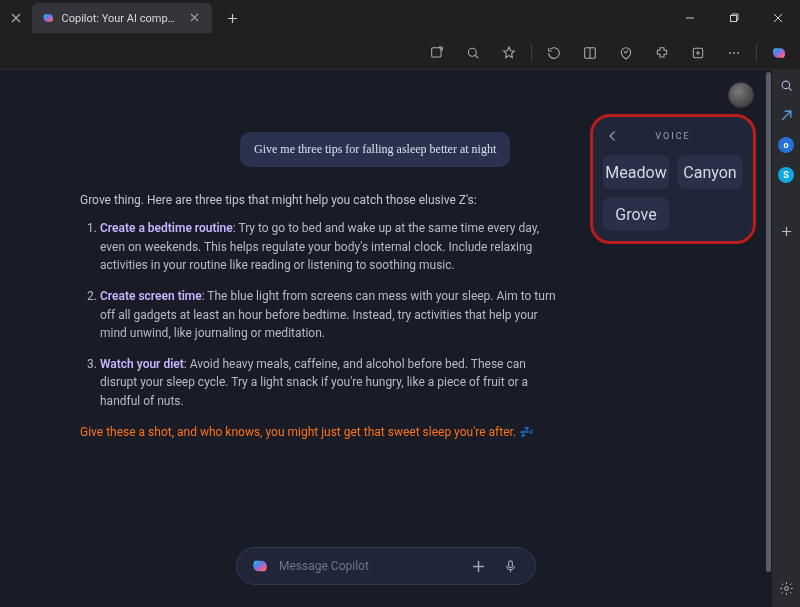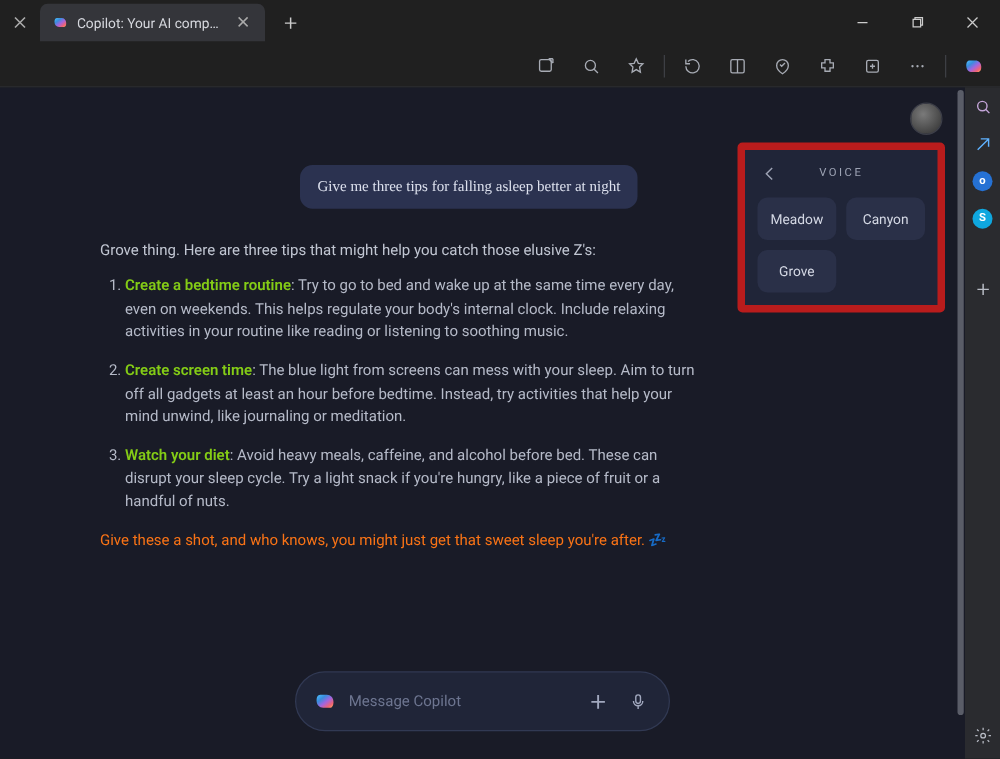--- a/index.html
+++ b/index.html
@@ -170,22 +170,22 @@
       border: 1px solid #3c3e48;
     }
 
     
     .voice-panel {
       position: absolute;
       top: 44px;
       right: 16px;
       width: 166px;
       background: #202538;
-      border: 6px solid #b91c1c;
-      border-radius: 4px;
+      border: 3px solid #b91c1c;
+      border-radius: 20px;
       padding: 10px;
     }
     .voice-header {
       display: flex;
       align-items: center;
       justify-content: center;
       position: relative;
       margin-bottom: 10px;
       height: 18px;
     }
@@ -206,21 +206,21 @@
       grid-template-columns: 1fr 1fr;
       gap: 8px;
     }
     .voice-btn {
       background: #2a3048;
       border-radius: 8px;
       height: 34px;
       display: flex;
       align-items: center;
       justify-content: center;
-      font-size: 11px;
+      font-size: 16px;
       color: #d4d8e4;
     }
 
     
     .conversation {
       position: absolute;
       top: 62px;
       left: 80px;
       width: 480px;
       color: #c1c6d2;
@@ -244,36 +244,36 @@
     .response-list {
       list-style: decimal;
       padding-left: 20px;
       margin-bottom: 12px;
     }
     .response-list li {
       margin-bottom: 12px;
       color: #b5bac8;
     }
     .response-list li strong {
-      color: #84cc16;
+      color: #c4b5fd;
       font-weight: 600;
     }
     .response-outro {
       color: #f97316;
     }
     .emoji { font-size: 12px; }
 
     
     .composer {
       position: absolute;
       bottom: 22px;
       left: 50%;
       transform: translateX(-50%);
       width: 300px;
-      height: 48px;
+      height: 38px;
       background: #202538;
       border: 1px solid #313953;
       border-radius: 24px;
       display: flex;
       align-items: center;
       padding: 0 14px;
       gap: 10px;
     }
     .composer-logo {
       width: 18px;

